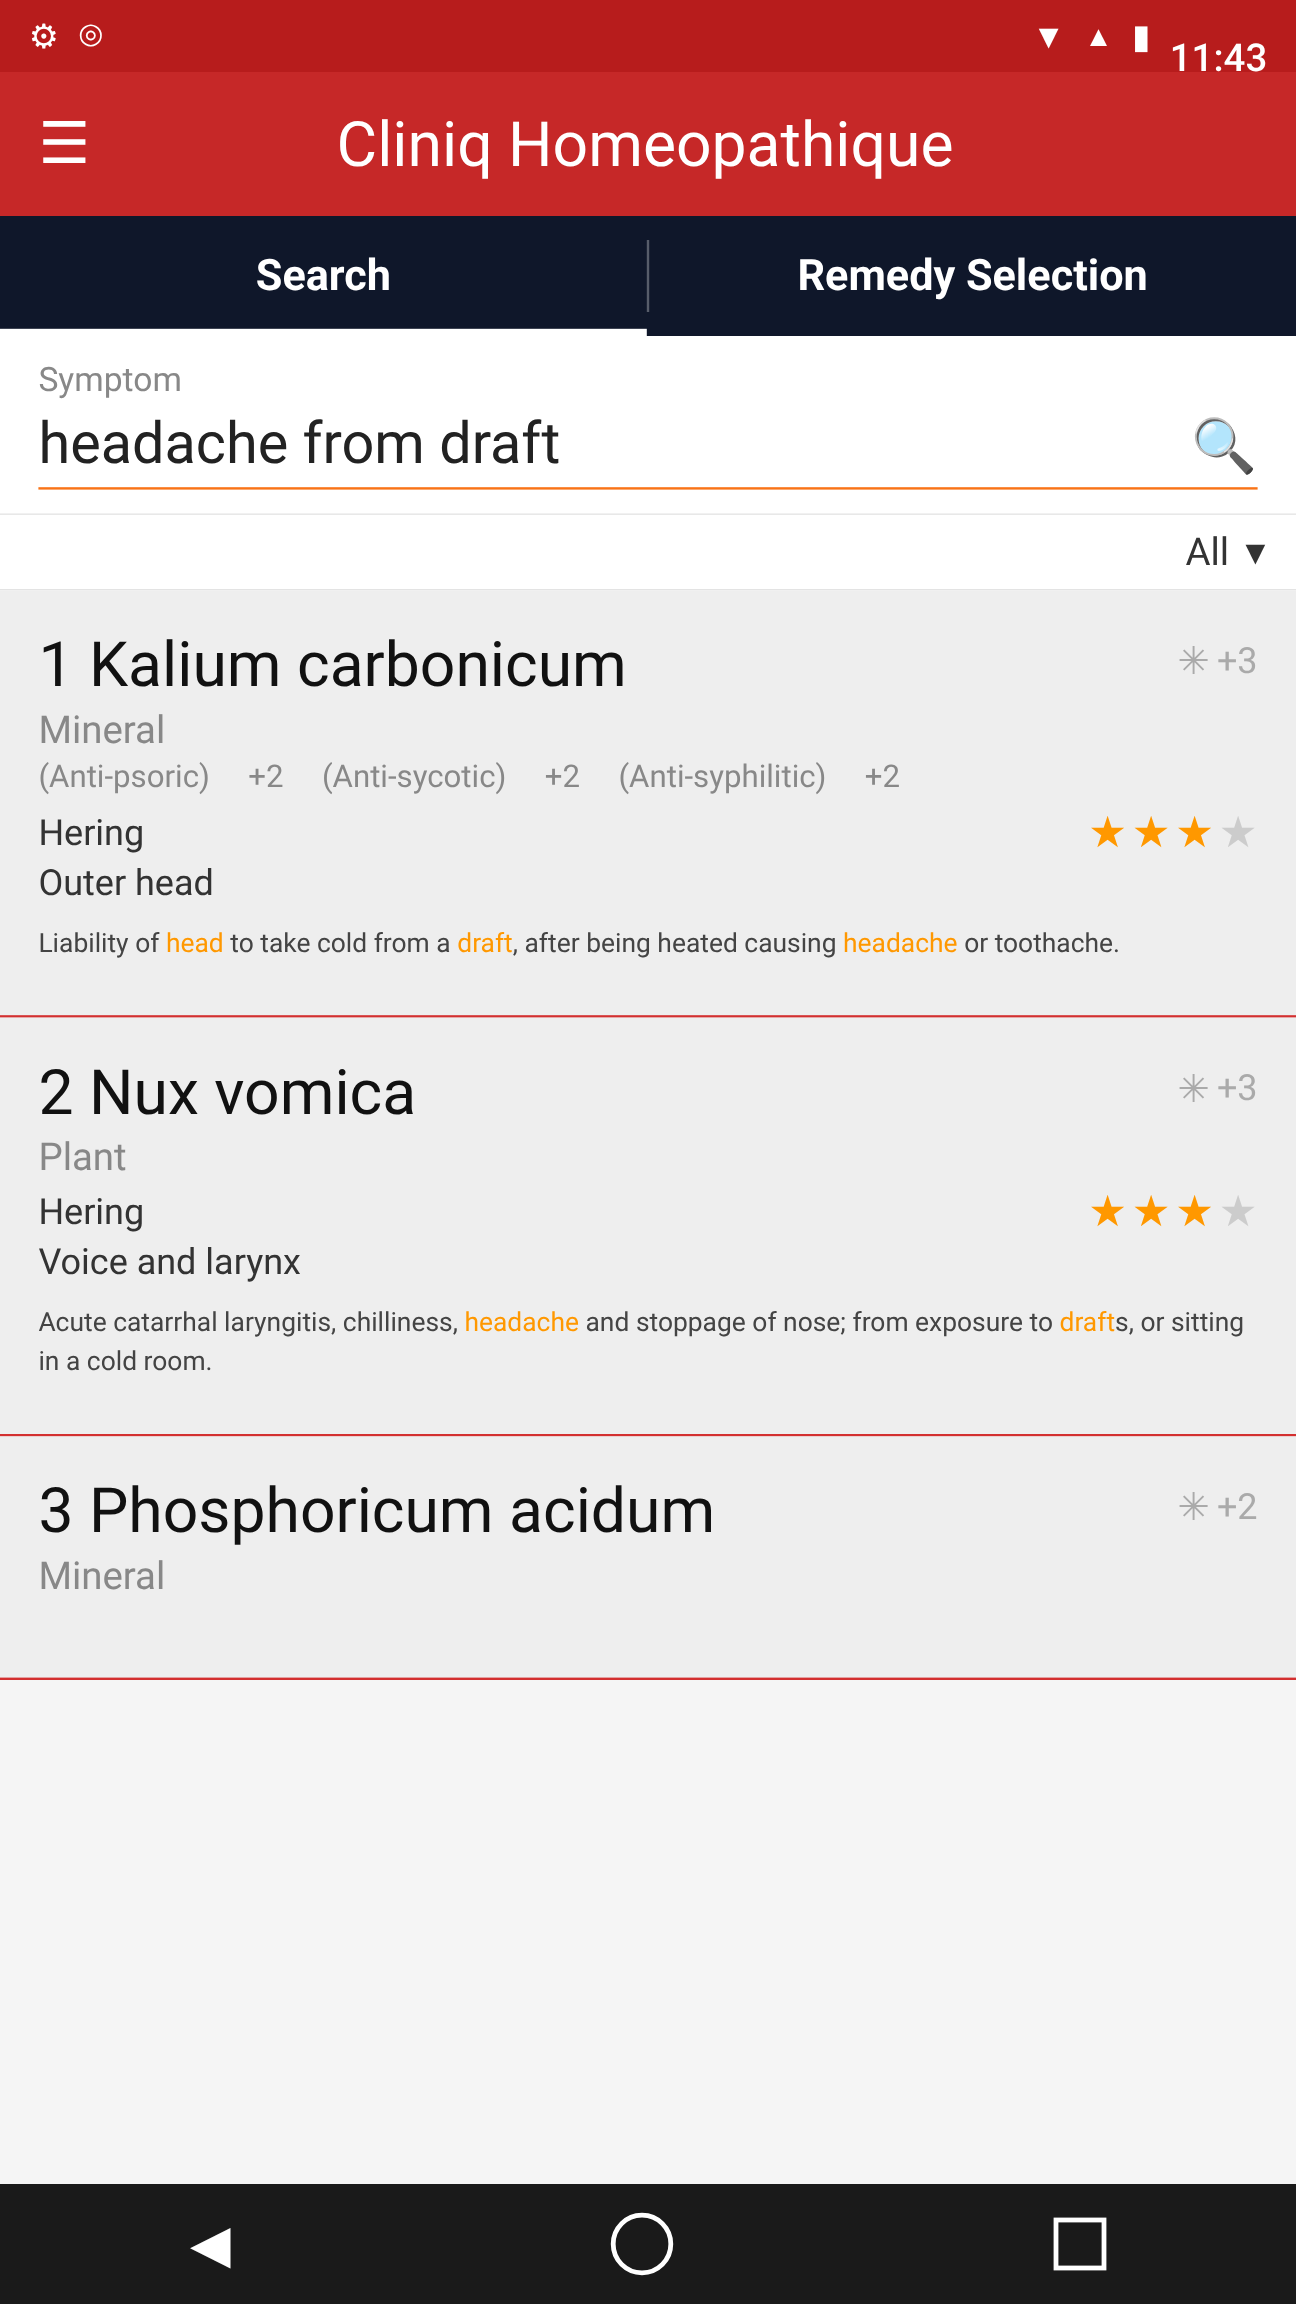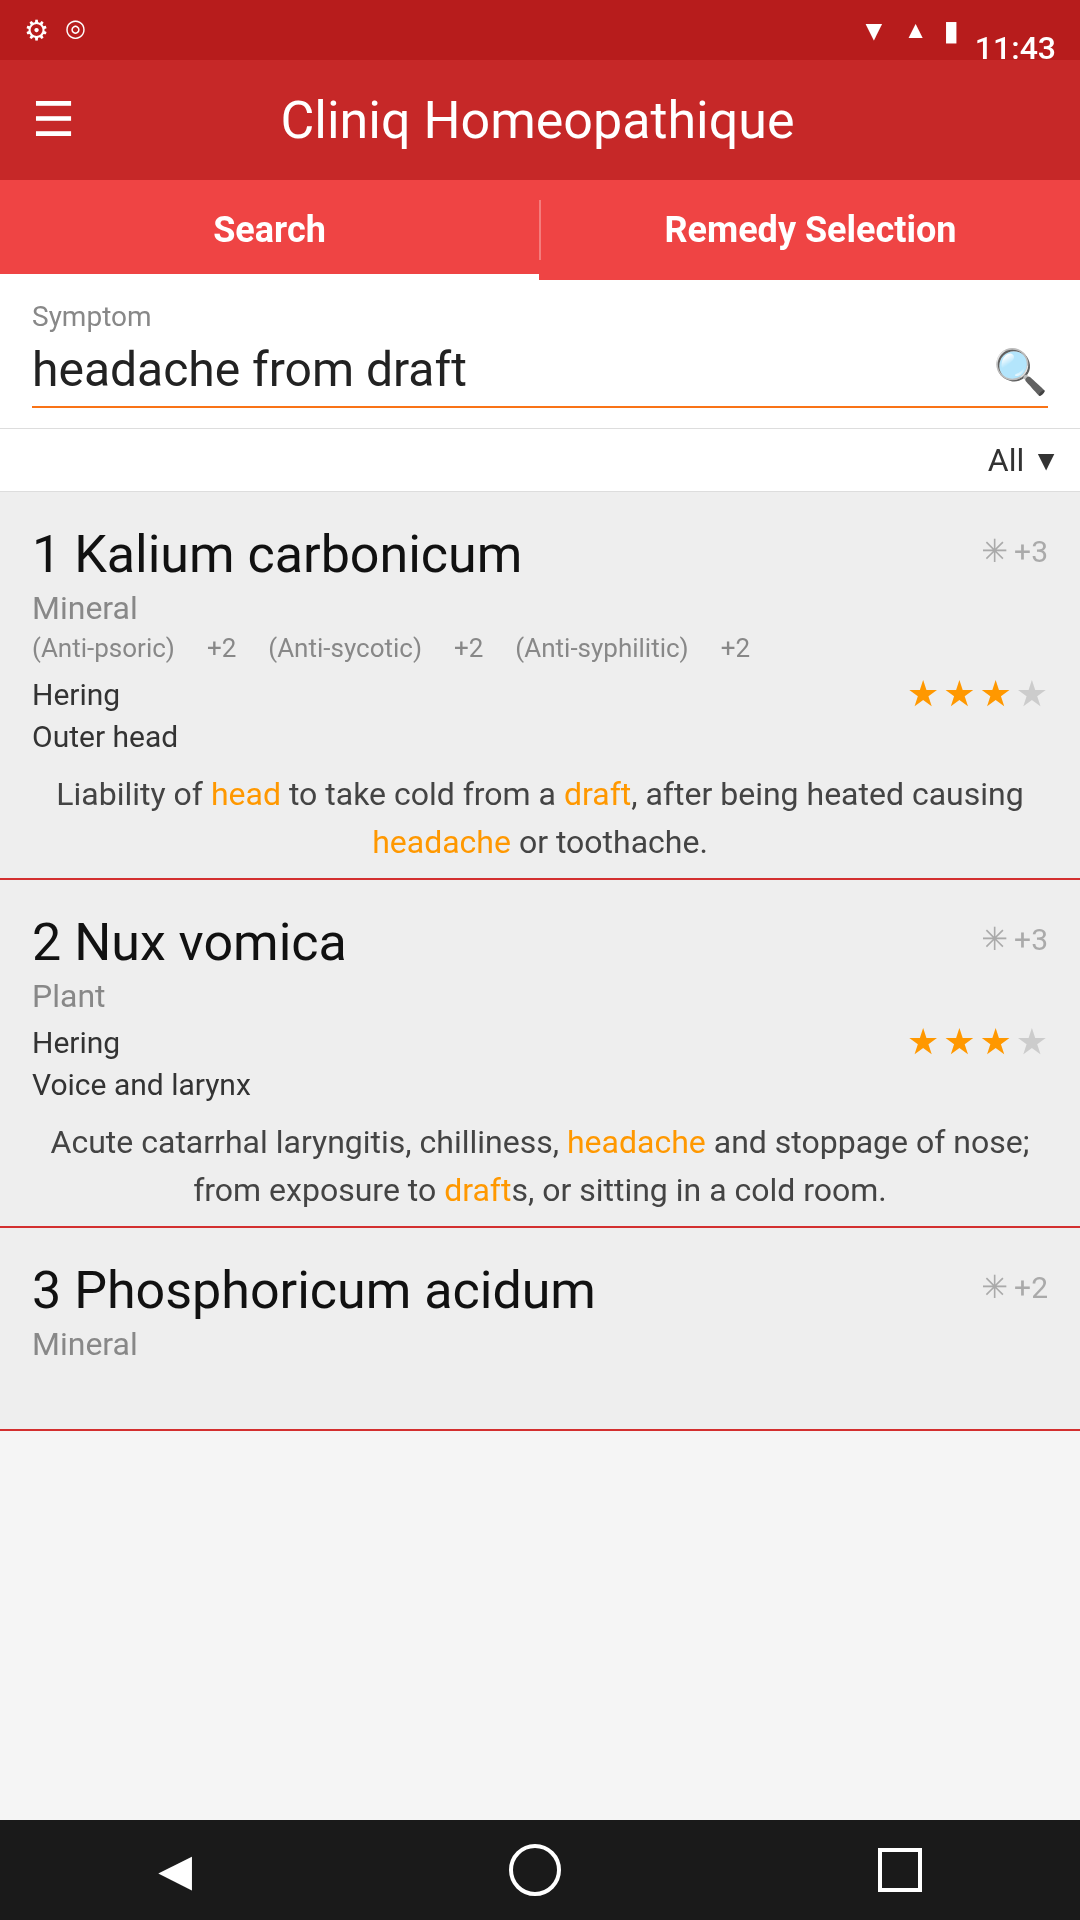--- a/index.html
+++ b/index.html
@@ -61,21 +61,21 @@
       color: white;
       font-size: 52px;
       font-weight: 400;
       flex: 1;
       text-align: center;
       margin-right: 80px;
     }
 
     
     .tabs {
-      background: #ef4444;
+      background: #0f172a;
       display: flex;
       height: 100px;
     }
     .tab {
       flex: 1;
       display: flex;
       align-items: center;
       justify-content: center;
       color: white;
       font-size: 36px;
@@ -150,21 +150,21 @@
 
     
     .results-list {
       flex: 1;
       background: #f5f5f5;
     }
 
     
     .remedy-card {
       background: #eeeeee;
-      padding: 32px 32px 12px 32px;
+      padding: 32px 32px 43px 32px;
       border-bottom: 2px solid #d32f2f;
       margin-bottom: 0;
     }
 
     .remedy-header {
       display: flex;
       justify-content: space-between;
       align-items: flex-start;
       margin-bottom: 4px;
     }
@@ -234,25 +234,24 @@
       font-size: 36px;
     }
 
     .remedy-section {
       font-size: 30px;
       color: #333;
       margin-bottom: 16px;
     }
 
     .remedy-description {
-      font-size: 32px;
+      font-size: 22px;
       color: #444;
       line-height: 1.5;
       margin-top: 0;
-      text-align: center;
     }
     .highlight {
       color: #ff9800;
     }
 
     
     .bottom-nav {
       background: #1a1a1a;
       height: 100px;
       display: flex;

